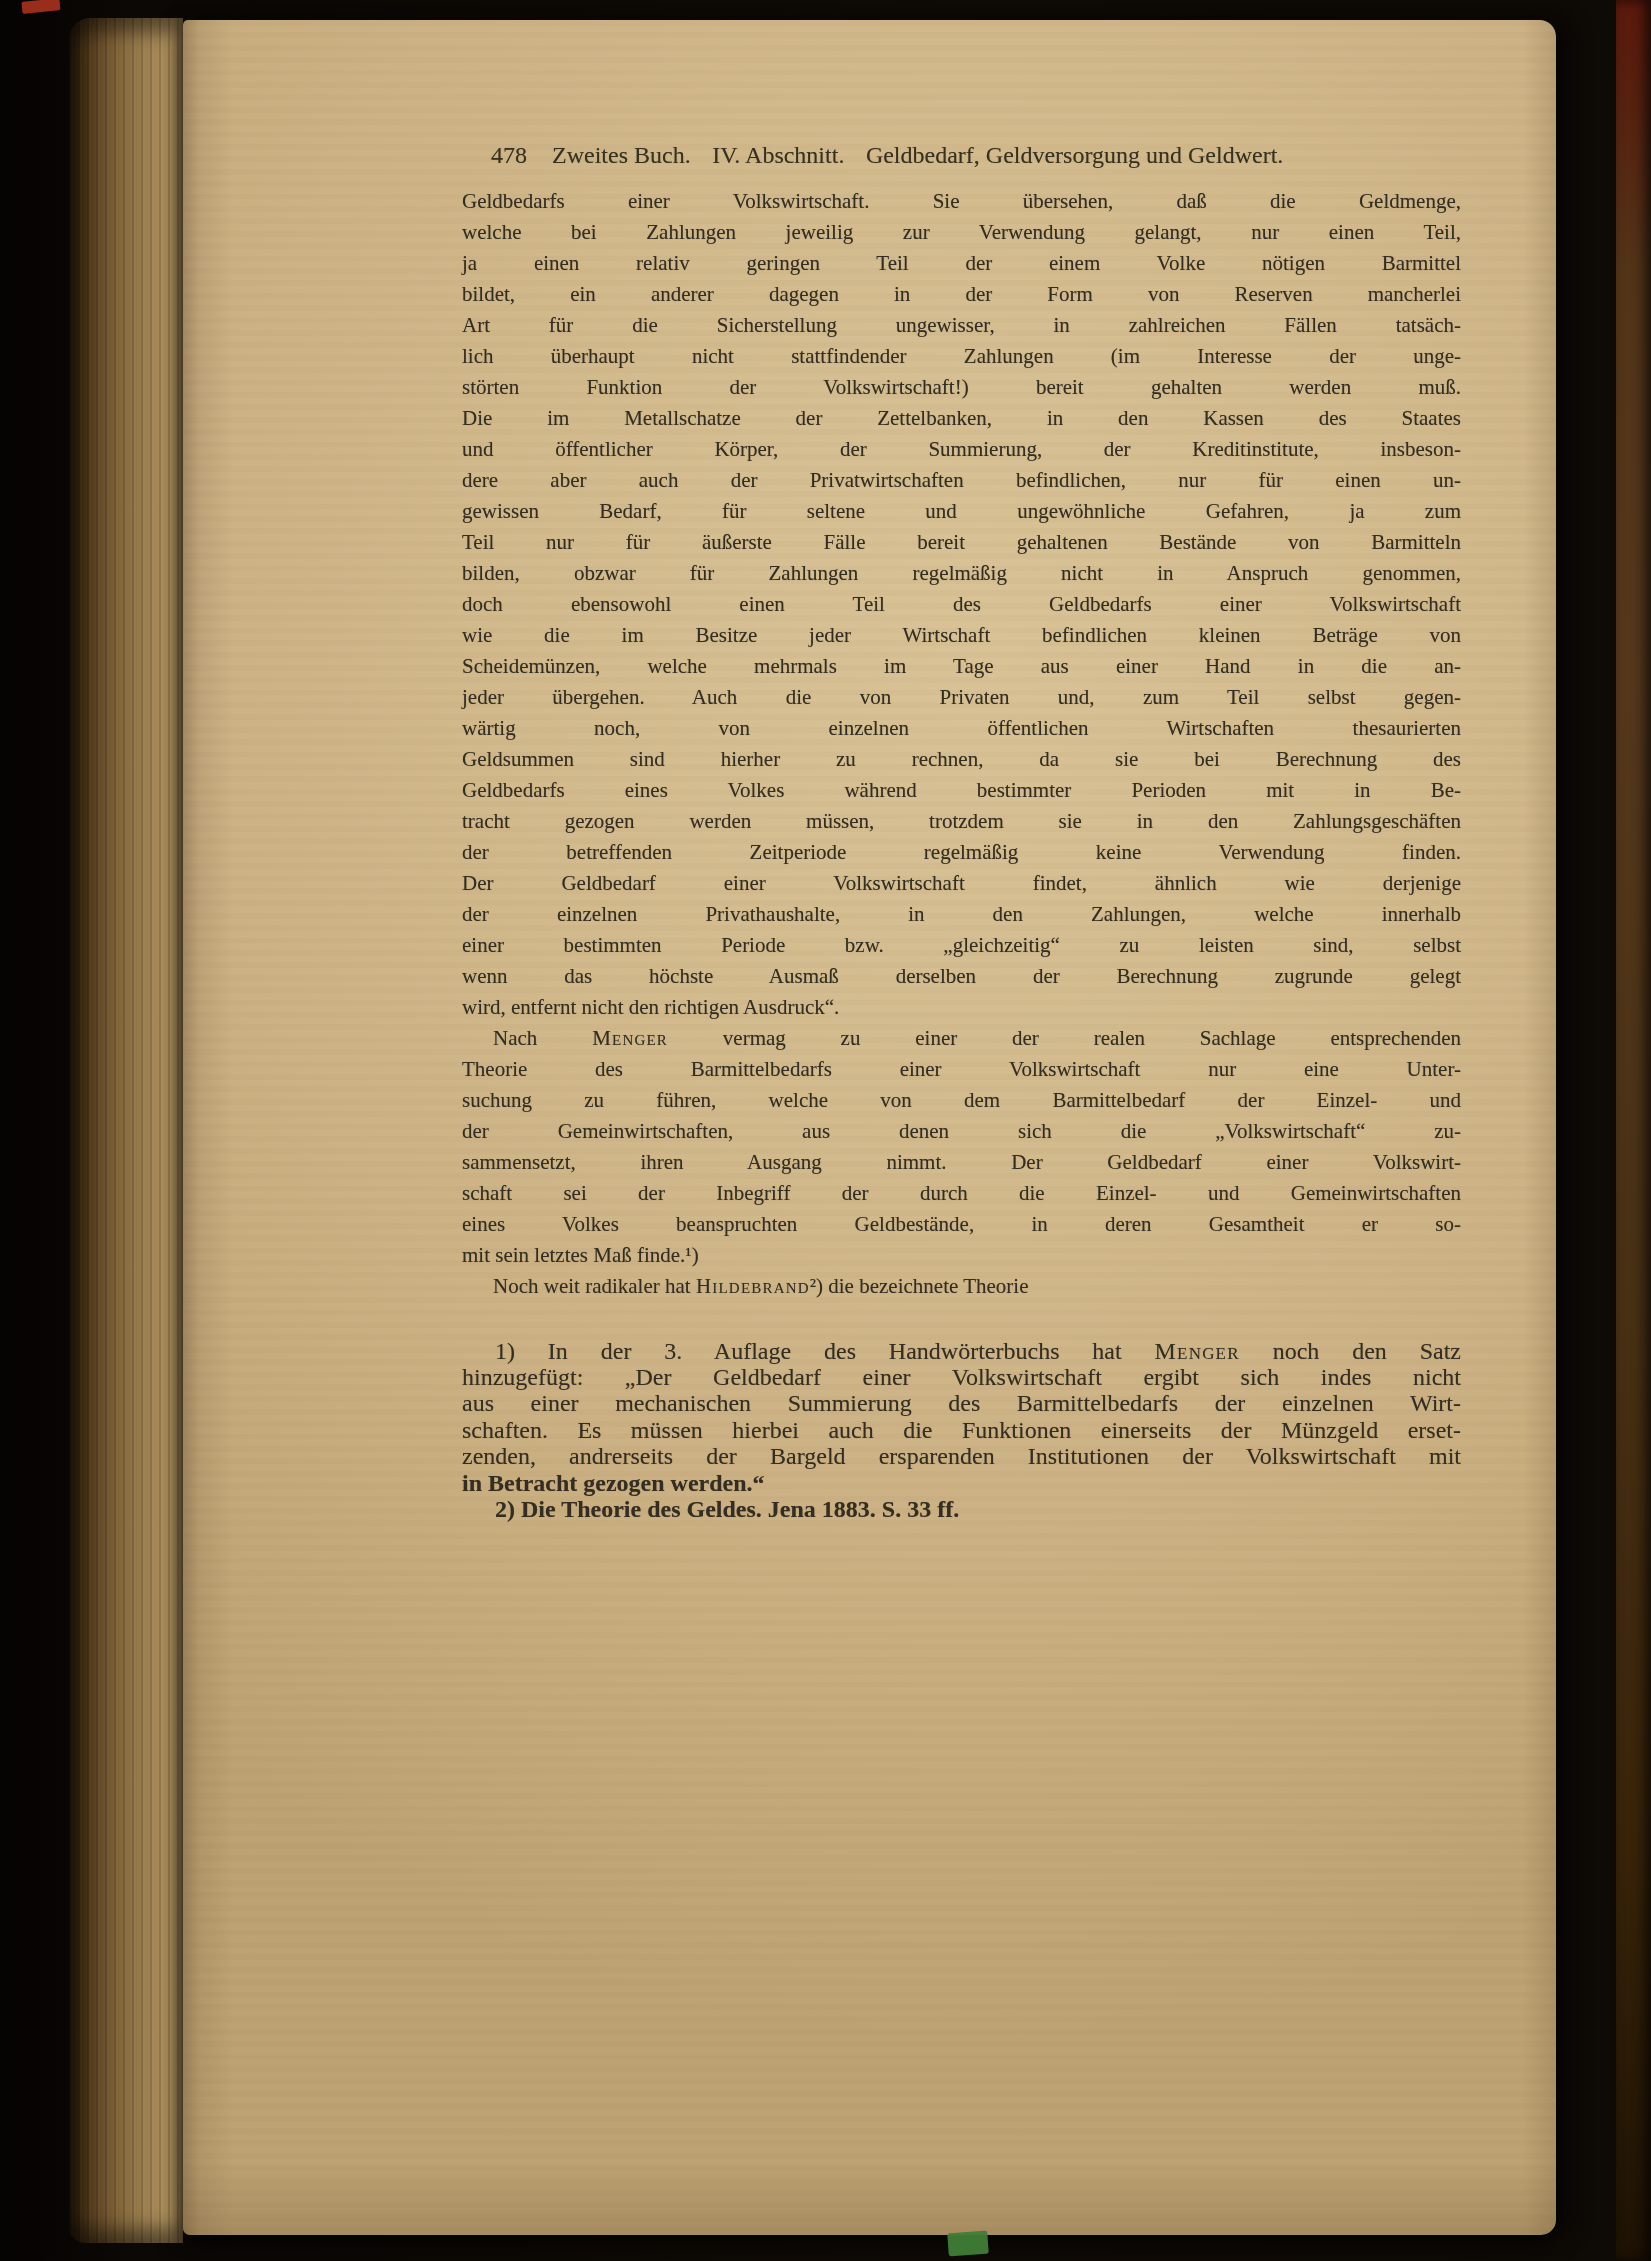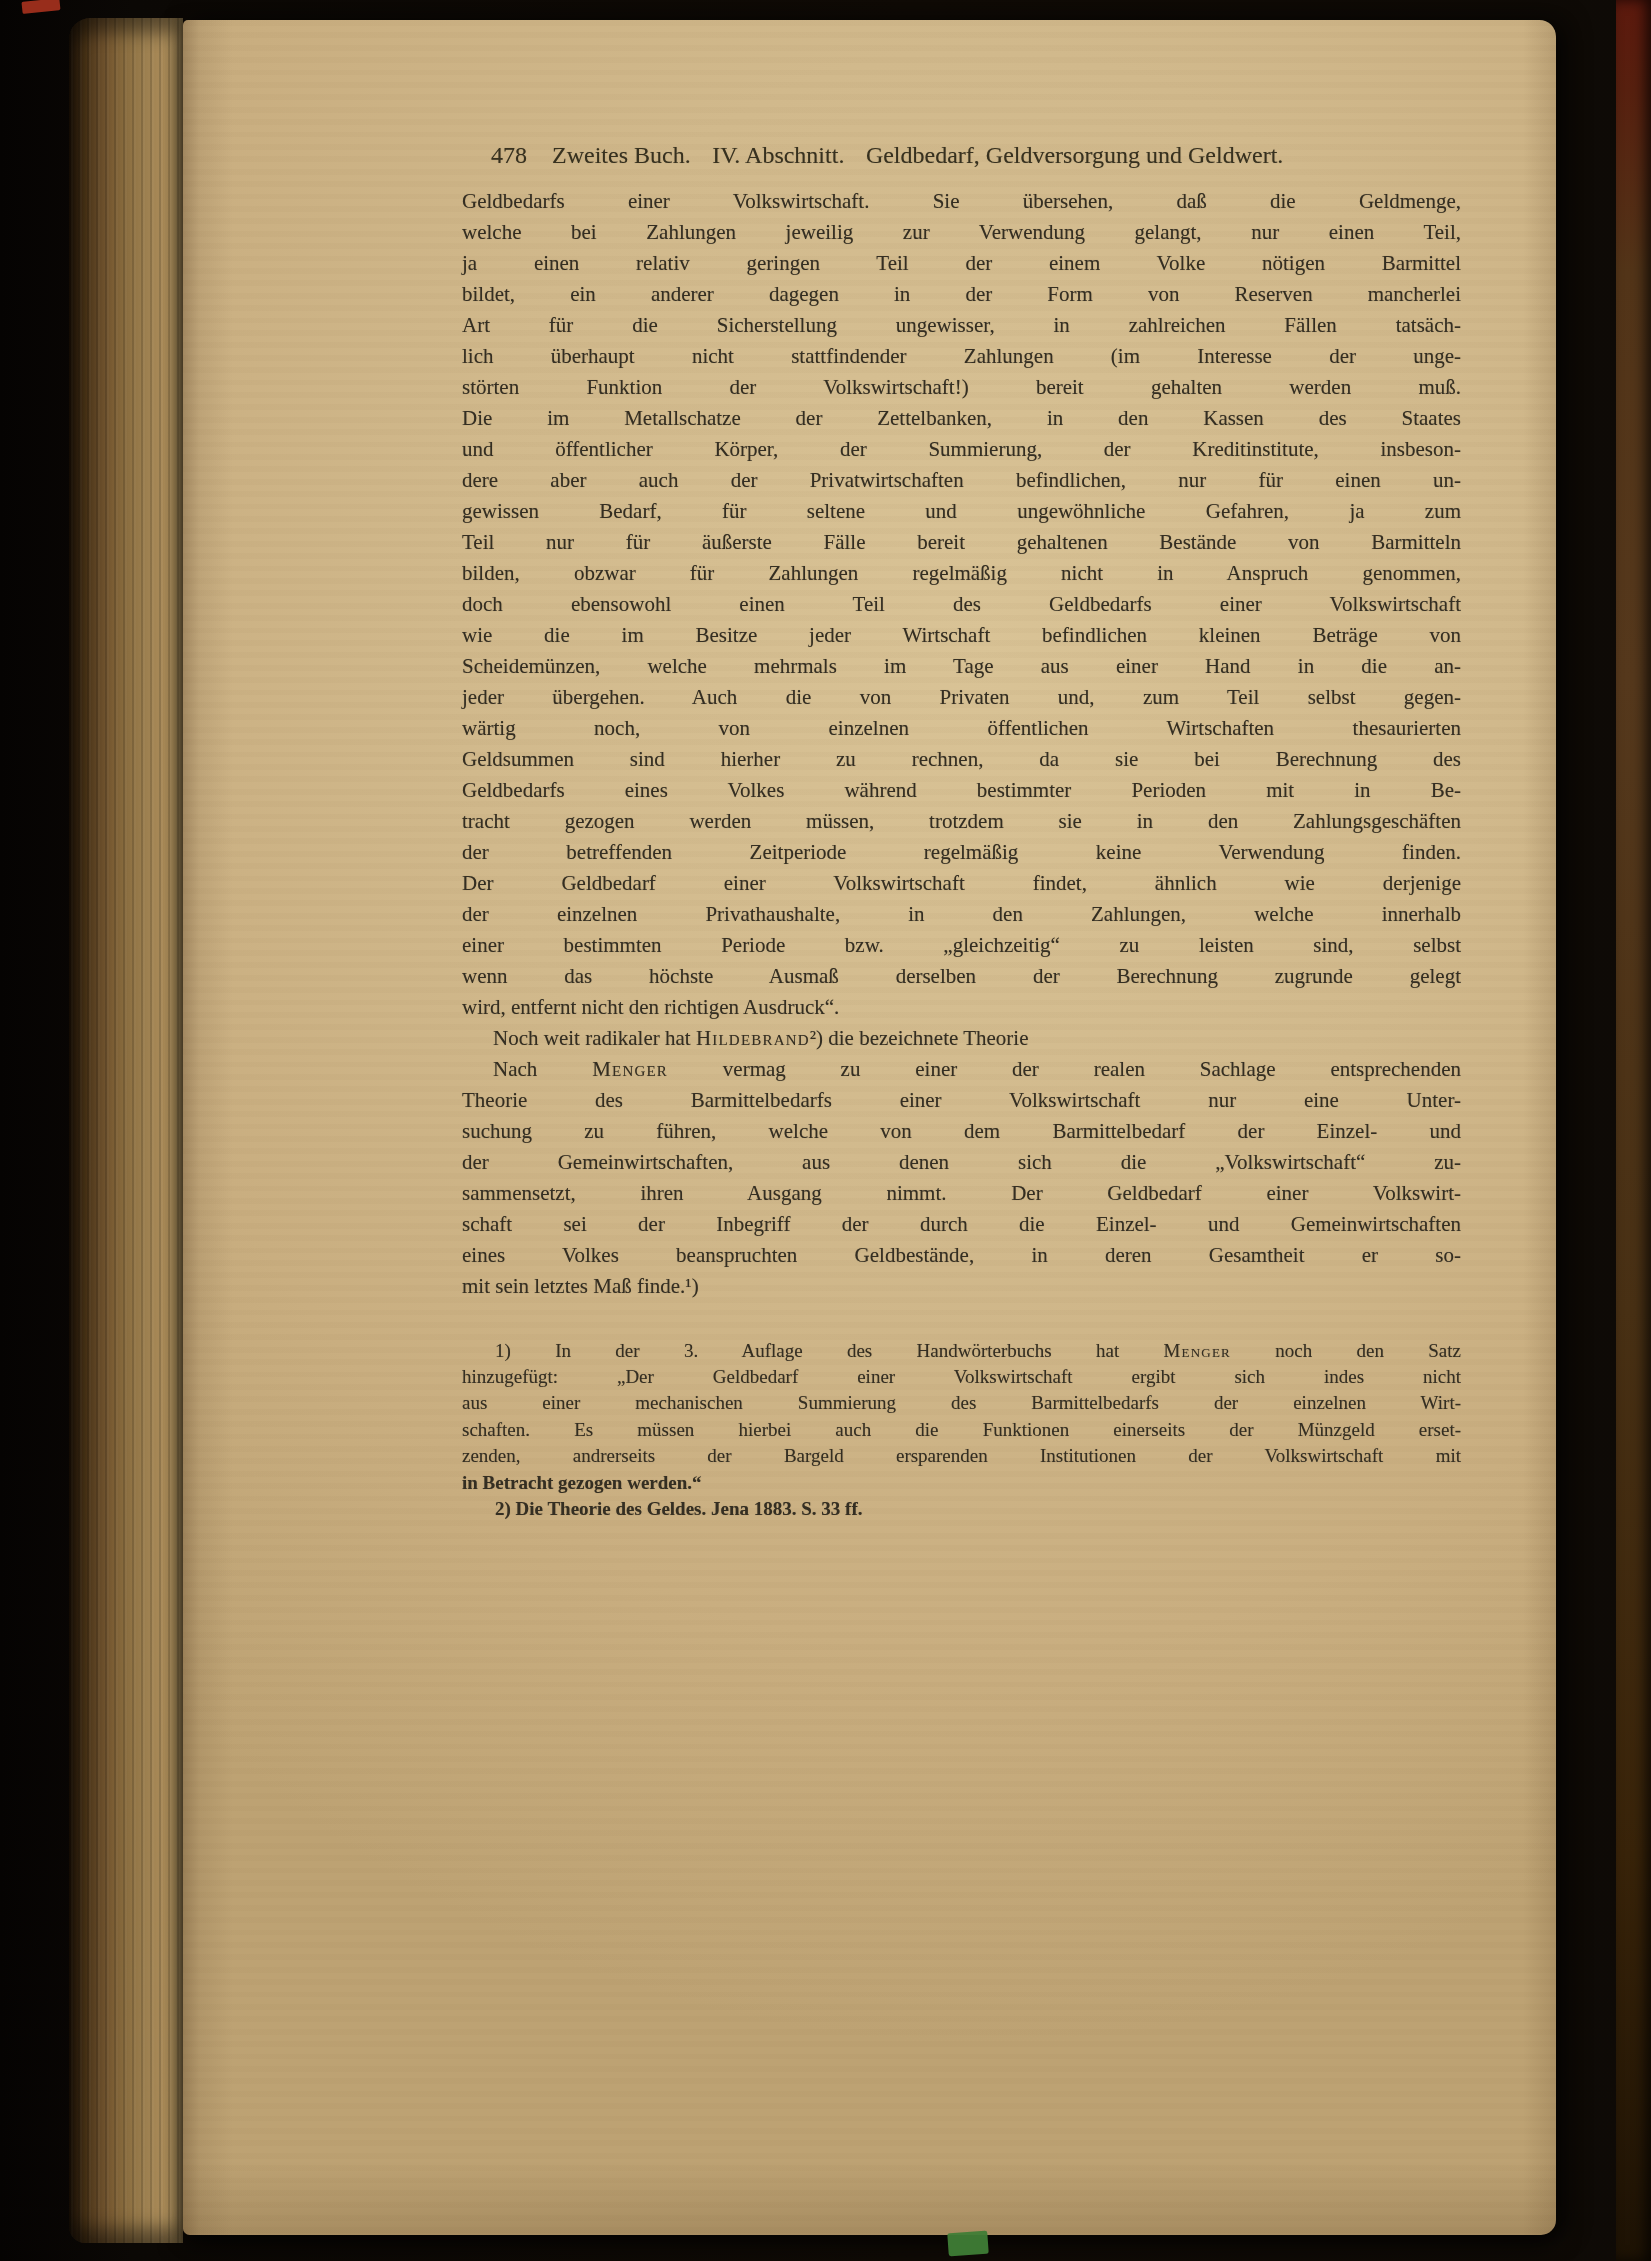--- a/index.html
+++ b/index.html
@@ -44,21 +44,21 @@
     color:#37311f;
     margin-left:29px;
   }
   .running-header .pagenum { margin-right:25px; }
   .running-header .hpart { margin-right:21.5px; }
   .running-header .hpart:last-child { margin-right:0; }
   .para { font-size:21px; line-height:31px; }
   .line { text-align:justify; text-align-last:justify; hyphens:none; }
   .para .line:last-child { text-align-last:left; }
   .para.indent-first .line:first-child { text-indent:31px; }
-  .footnotes { margin-top:36px; font-size:19px; line-height:26.4px; }
+  .footnotes { margin-top:36px; font-size:24px; line-height:26.4px; }
   .fnote .line:first-child { text-indent:33px; }
   .fnote .line:last-child { text-align-last:left;font-weight:bold; }
   .sc { font-variant:small-caps; letter-spacing:1.2px; }
   
   .red-speck {
     position:absolute; left:21.5px; top:0; width:38px; height:12.4px;
     background:#a8321e; transform:rotate(-6deg); border-radius:1.7px; opacity:0.9;
   }
   .right-strip {
     position:absolute; right:0; top:0; width:36px; height:2261px;
@@ -110,31 +110,31 @@
             <div class="line">Geldbedarfs eines Volkes während bestimmter Perioden mit in Be-</div>
             <div class="line">tracht gezogen werden müssen, trotzdem sie in den Zahlungsgeschäften</div>
             <div class="line">der betreffenden Zeitperiode regelmäßig keine Verwendung finden.</div>
             <div class="line">Der Geldbedarf einer Volkswirtschaft findet, ähnlich wie derjenige</div>
             <div class="line">der einzelnen Privathaushalte, in den Zahlungen, welche innerhalb</div>
             <div class="line">einer bestimmten Periode bzw. „gleichzeitig“ zu leisten sind, selbst</div>
             <div class="line">wenn das höchste Ausmaß derselben der Berechnung zugrunde gelegt</div>
             <div class="line">wird, entfernt nicht den richtigen Ausdruck“.</div>
           </div>
         <div class="para indent-first">
-            <div class="line">Noch weit radikaler hat <span class="sc">Hildebrand</span>²) die bezeichnete Theorie</div>
-          </div>
-        <div class="para indent-first">
             <div class="line">Nach <span class="sc">Menger</span> vermag zu einer der realen Sachlage entsprechenden</div>
             <div class="line">Theorie des Barmittelbedarfs einer Volkswirtschaft nur eine Unter-</div>
             <div class="line">suchung zu führen, welche von dem Barmittelbedarf der Einzel- und</div>
             <div class="line">der Gemeinwirtschaften, aus denen sich die „Volkswirtschaft“ zu-</div>
             <div class="line">sammensetzt, ihren Ausgang nimmt. Der Geldbedarf einer Volkswirt-</div>
             <div class="line">schaft sei der Inbegriff der durch die Einzel- und Gemeinwirtschaften</div>
             <div class="line">eines Volkes beanspruchten Geldbestände, in deren Gesamtheit er so-</div>
             <div class="line">mit sein letztes Maß finde.¹)</div>
+          </div>
+        <div class="para indent-first">
+            <div class="line">Noch weit radikaler hat <span class="sc">Hildebrand</span>²) die bezeichnete Theorie</div>
           </div>
       </main>
 
       <section class="footnotes">
         <div class="fnote">
             <div class="line">1) In der 3. Auflage des Handwörterbuchs hat <span class="sc">Menger</span> noch den Satz</div>
             <div class="line">hinzugefügt: „Der Geldbedarf einer Volkswirtschaft ergibt sich indes nicht</div>
             <div class="line">aus einer mechanischen Summierung des Barmittelbedarfs der einzelnen Wirt-</div>
             <div class="line">schaften. Es müssen hierbei auch die Funktionen einerseits der Münzgeld erset-</div>
             <div class="line">zenden, andrerseits der Bargeld ersparenden Institutionen der Volkswirtschaft mit</div>

